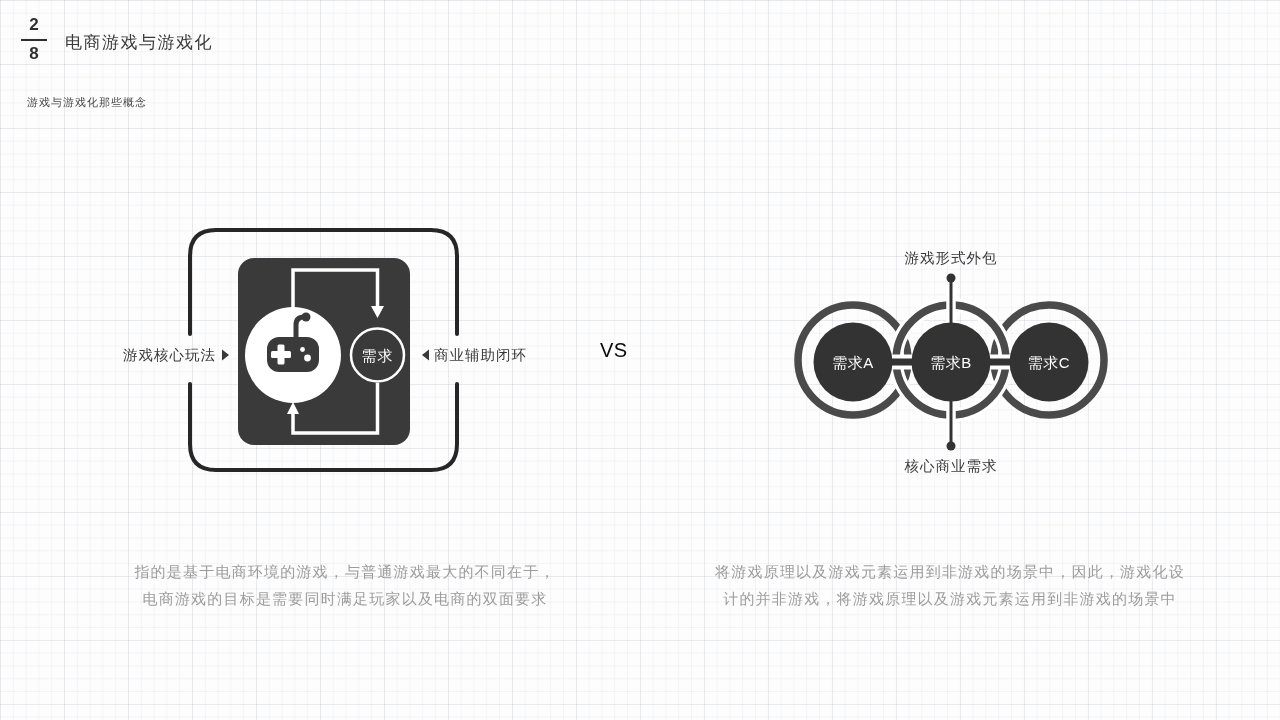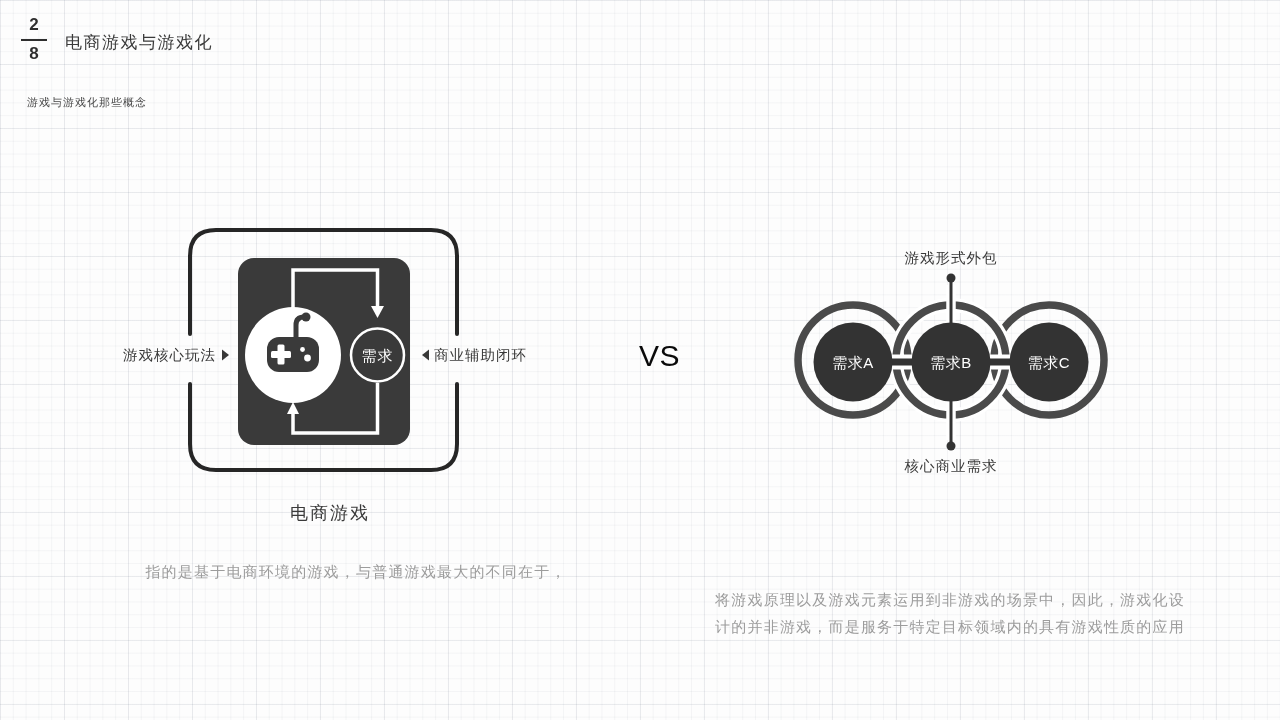--- a/index.html
+++ b/index.html
@@ -27,38 +27,38 @@
   .page-title{
     position:absolute;left:65px;top:31px;
     font-size:17px;font-weight:normal;color:#3a3a3a;letter-spacing:1.5px;
   }
   .subtitle{
     position:absolute;left:27px;top:95px;
     font-size:11px;color:#474747;letter-spacing:1px;
   }
   .vs{
     position:absolute;left:600px;top:339px;width:80px;
-    text-align:right;font-size:30px;color:#0a0a0a;letter-spacing:0.5px;
+    text-align:left;font-size:20px;color:#0a0a0a;letter-spacing:0.5px;
   }
   svg{position:absolute;display:block;}
   #left-diagram{left:100px;top:215px;}
   #right-diagram{left:780px;top:240px;}
   svg text{font-family:"Liberation Sans", sans-serif;}
   .caption{
     position:absolute;top:501px;width:400px;text-align:center;
     font-size:18px;color:#3a3a3a;letter-spacing:2px;
   }
   .caption.left{left:130px;}
   .caption.right{left:750px;}
   .desc{
     position:absolute;top:558px;text-align:center;
     font-size:15px;line-height:27px;color:#9c9c9c;letter-spacing:1.2px;
   }
-  .desc.left{left:86px;width:540px;}
-  .desc.right{left:670px;width:560px;margin-top:28px;}
+  .desc.left{left:75px;width:540px;}
+  .desc.right{left:670px;width:560px;}
 </style>
 </head>
 <body>
 
 <div class="slide">
 
   <div class="fraction">
     <div>2</div>
     <div class="frac-line"></div>
     <div>8</div>
@@ -131,23 +131,23 @@
     <circle cx="171" cy="206" r="4.5" fill="#333333"></circle>
 
     <text x="73" y="127.5" text-anchor="middle" font-size="15" letter-spacing="0.5" fill="#ffffff">需求A</text>
     <text x="171" y="127.5" text-anchor="middle" font-size="15" letter-spacing="0.5" fill="#ffffff">需求B</text>
     <text x="269" y="127.5" text-anchor="middle" font-size="15" letter-spacing="0.5" fill="#ffffff">需求C</text>
 
     <text x="171" y="23" text-anchor="middle" font-size="14.5" letter-spacing="1" fill="#3a3a3a">游戏形式外包</text>
     <text x="171" y="231" text-anchor="middle" font-size="14.5" letter-spacing="1" fill="#3a3a3a">核心商业需求</text>
   </svg>
 
-  <div class="caption left">电商游戏</div>
 
   <div class="desc left">
     <div>指的是基于电商环境的游戏，与普通游戏最大的不同在于，</div>
+    <div>电商游戏的目标是需要同时满足玩家以及电商的双面要求</div>
   </div>
   <div class="desc right">
     <div>将游戏原理以及游戏元素运用到非游戏的场景中，因此，游戏化设</div>
-    <div>计的并非游戏，而是服务于特定目标领域内的具有游戏性质的应用</div>
+    <div>计的并非游戏，将游戏原理以及游戏元素运用到非游戏的场景中</div>
   </div>
 
 </div>
 
 </body></html>

